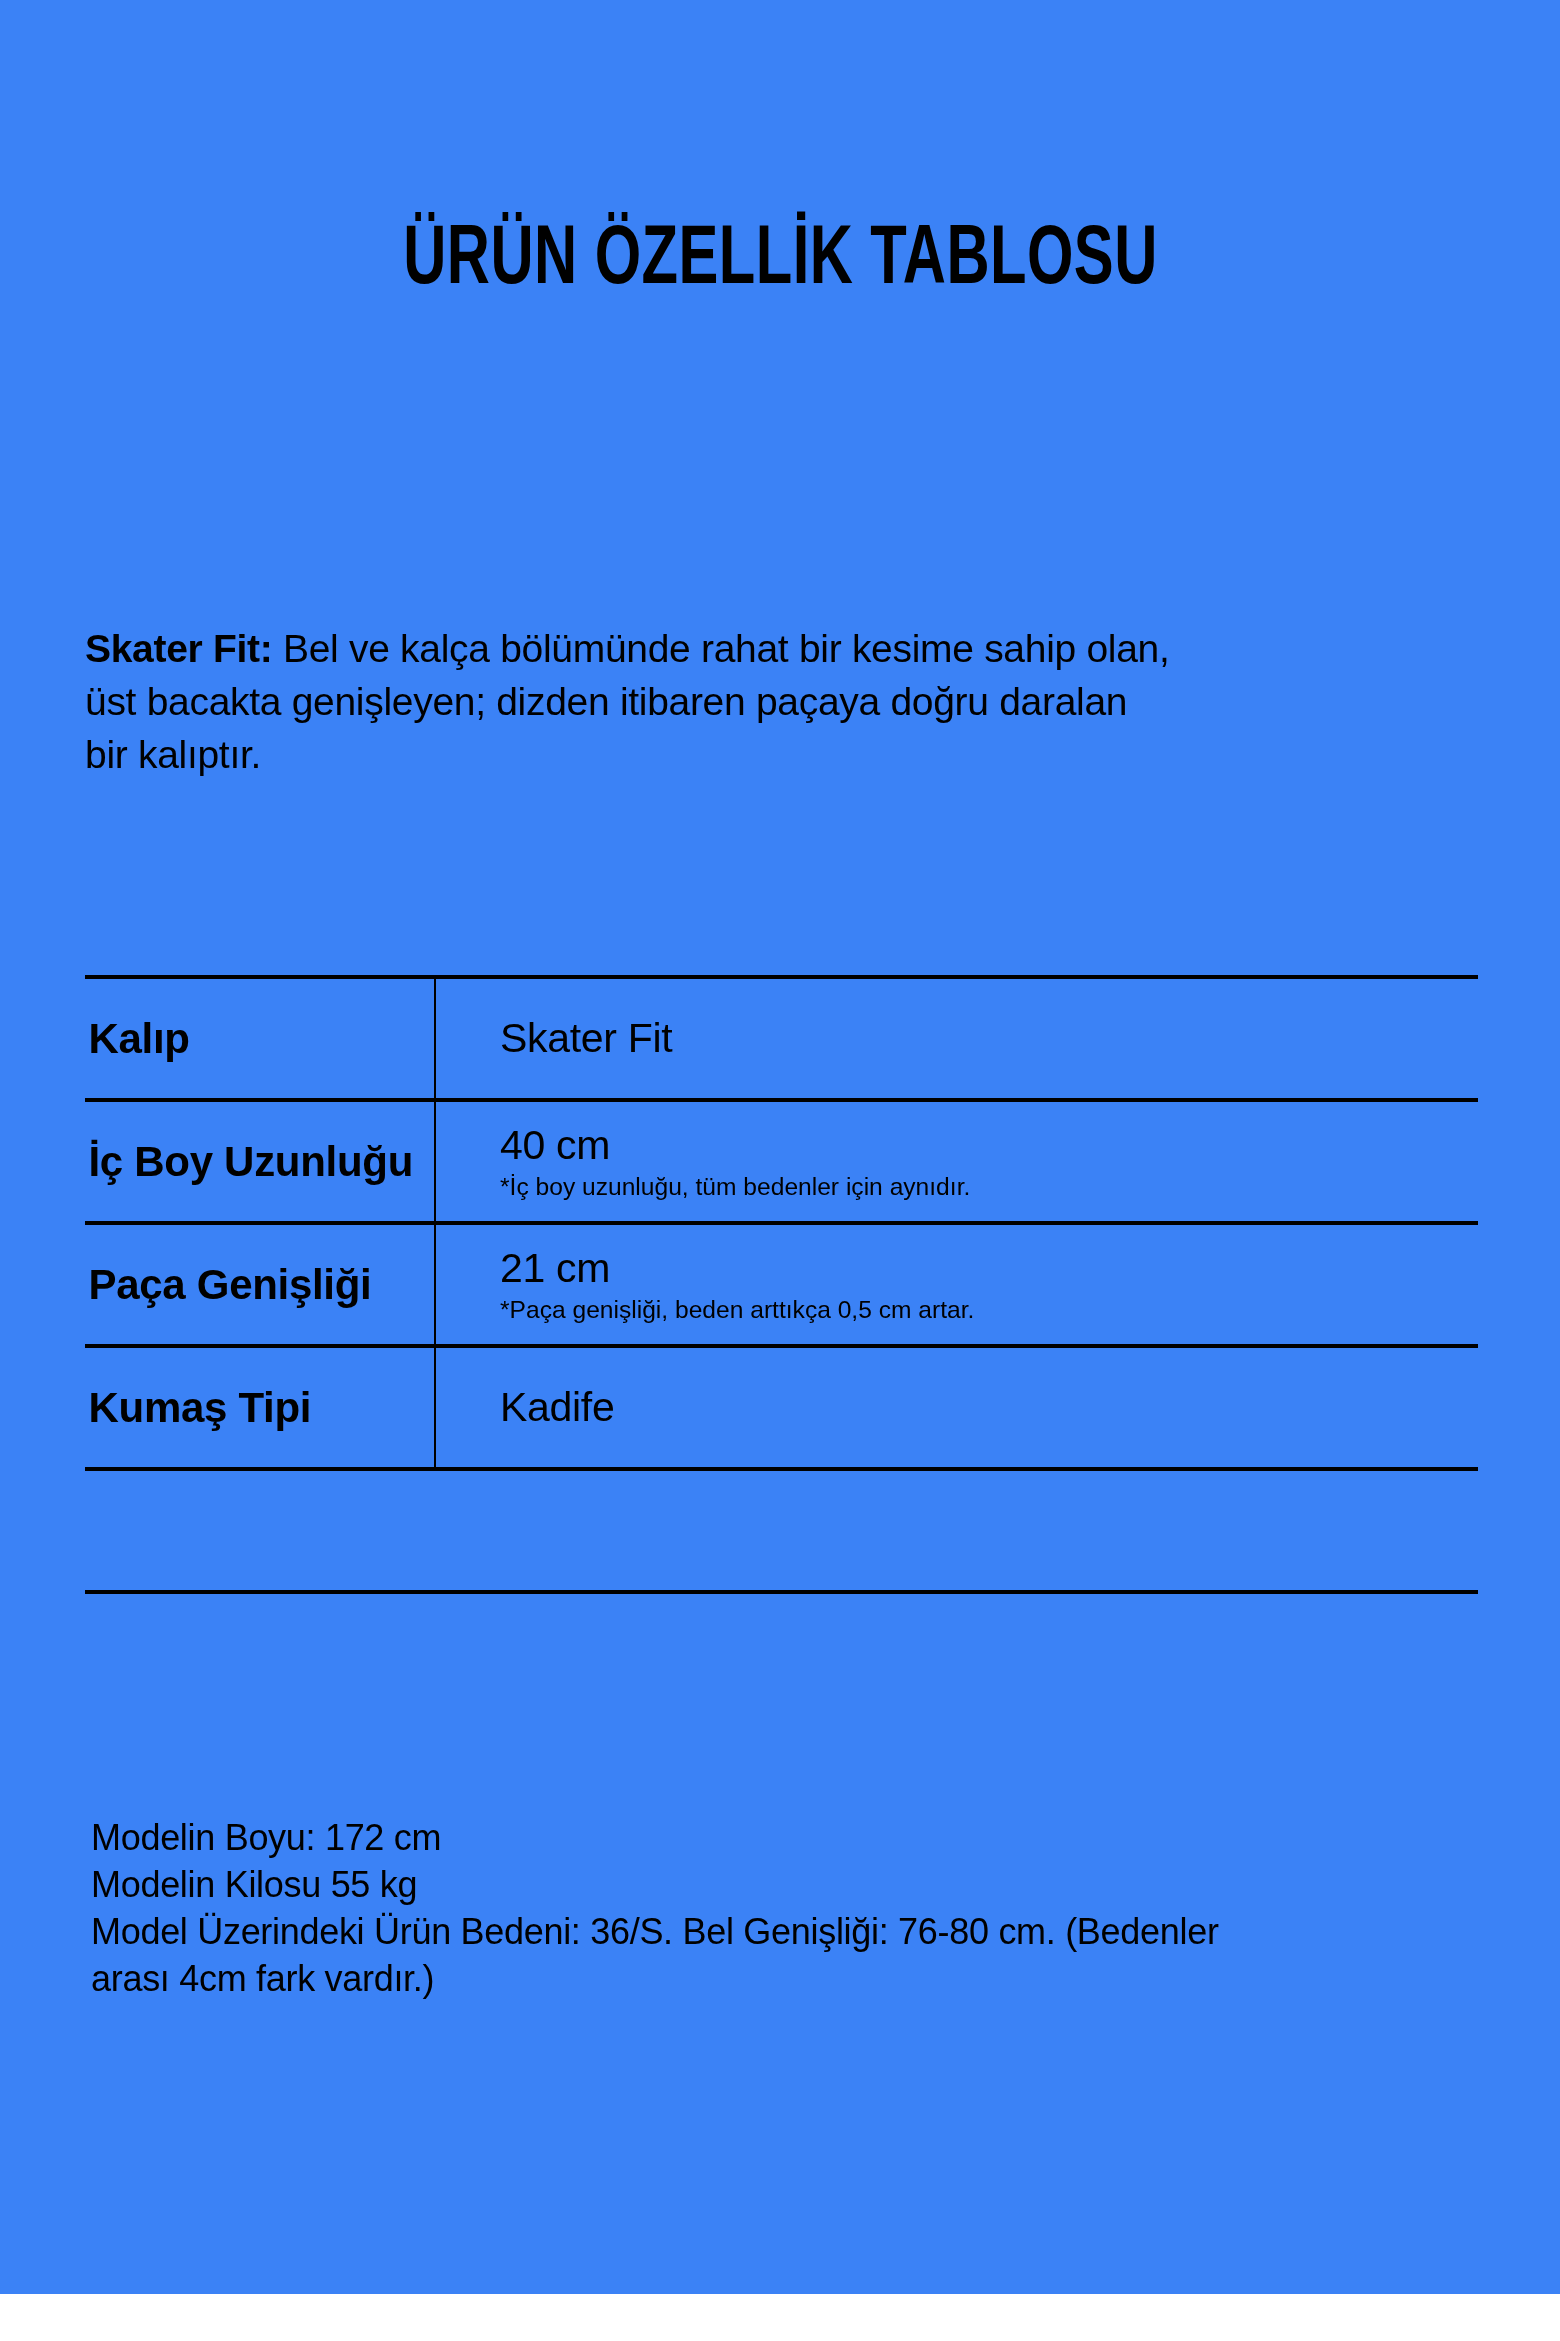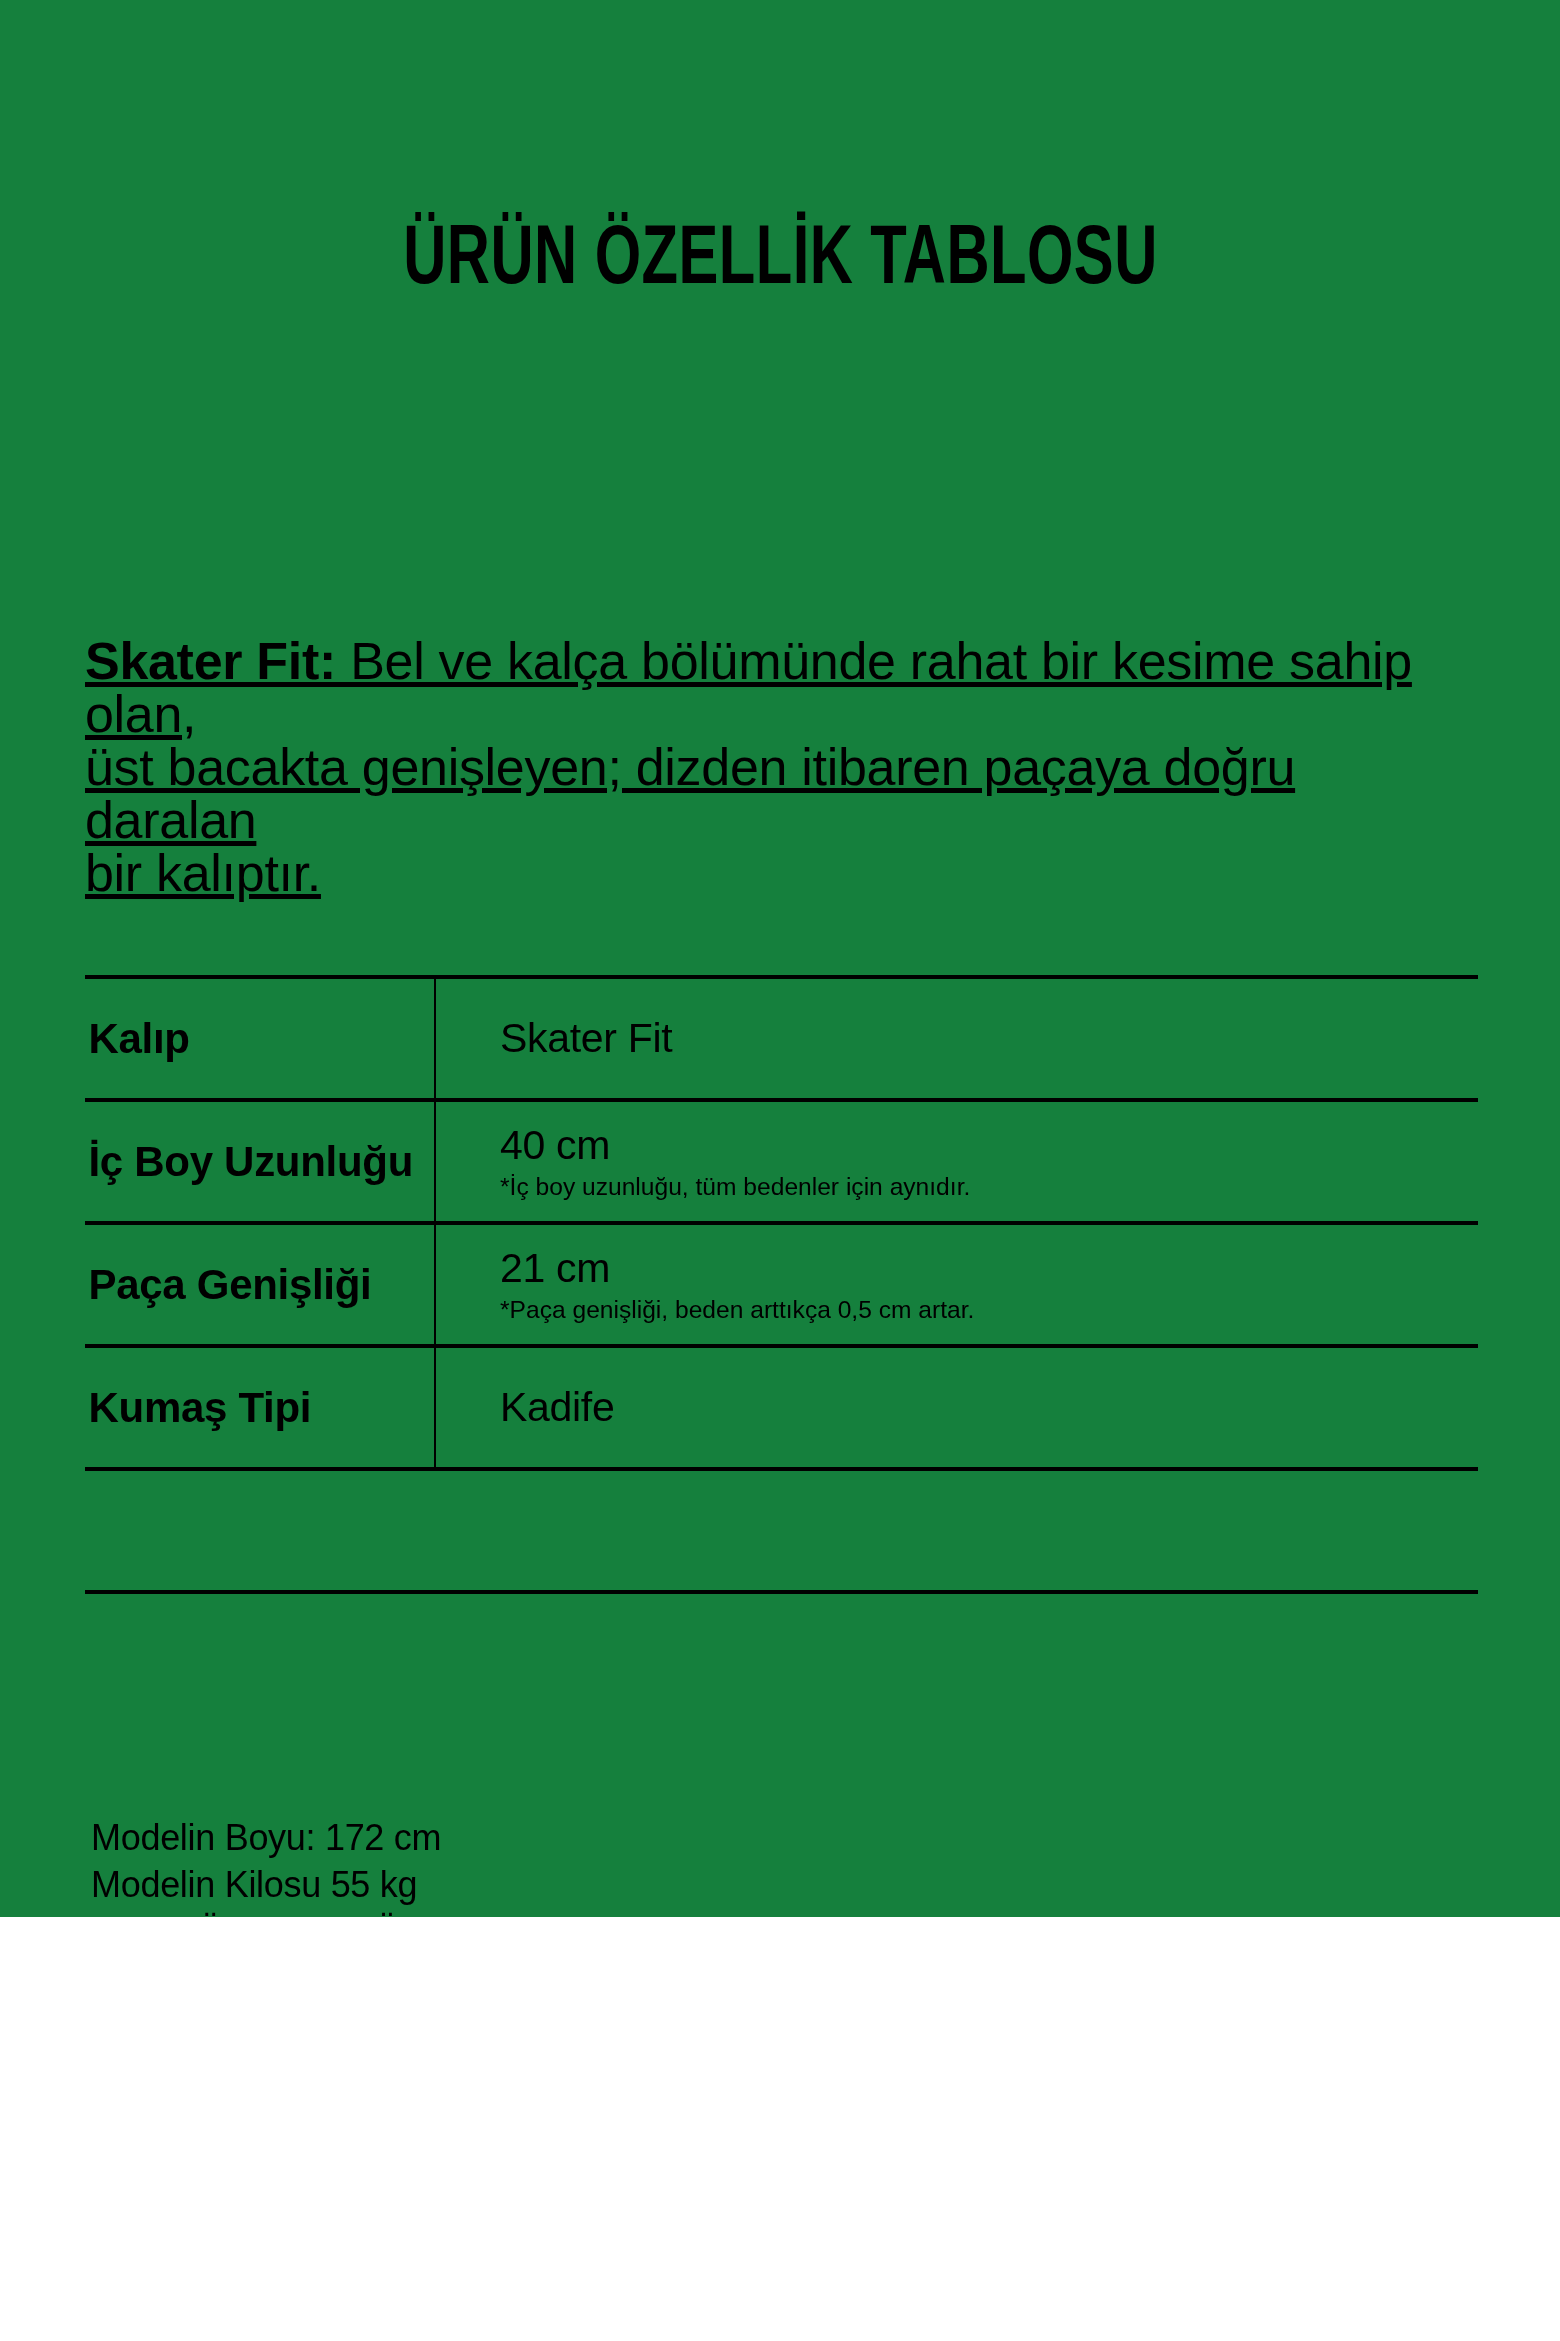--- a/index.html
+++ b/index.html
@@ -1,20 +1,20 @@
 <!DOCTYPE html>
 <html style="font-size:9.4px"><head>
 <meta charset="utf-8">
 <style>
   html, body { margin: 0; padding: 0; background: #ffffff; }
   .page {
     position: relative;
     width: 1561px;
-    height: 1917px;
-    background: #15803d;
+    height: 2294px;
+    background: #3b82f6;
     color: #000000;
     font-family: "Liberation Sans", sans-serif;
     overflow: hidden;
   }
 
   .title {
     position: absolute;
     top: 151px;
     left: 0;
     width: 100%;
@@ -25,24 +25,23 @@
     transform: scaleX(0.72);
     transform-origin: center top;
     white-space: nowrap;
   }
 
   .description {
     position: absolute;
     left: 85px;
     top: 583px;
     width: 1364px;
-    font-size: 52px;
+    font-size: 39px;
     line-height: 53px;
     letter-spacing: -0.3px;
-    text-decoration: underline;
   }
   .description .lead { font-weight: bold; }
   .description .body-text { white-space: pre-line; }
 
   .spec-table {
     position: absolute;
     left: 85px;
     top: 975px;
     width: 1393px;
     border-top: 4.7px solid #000000;

